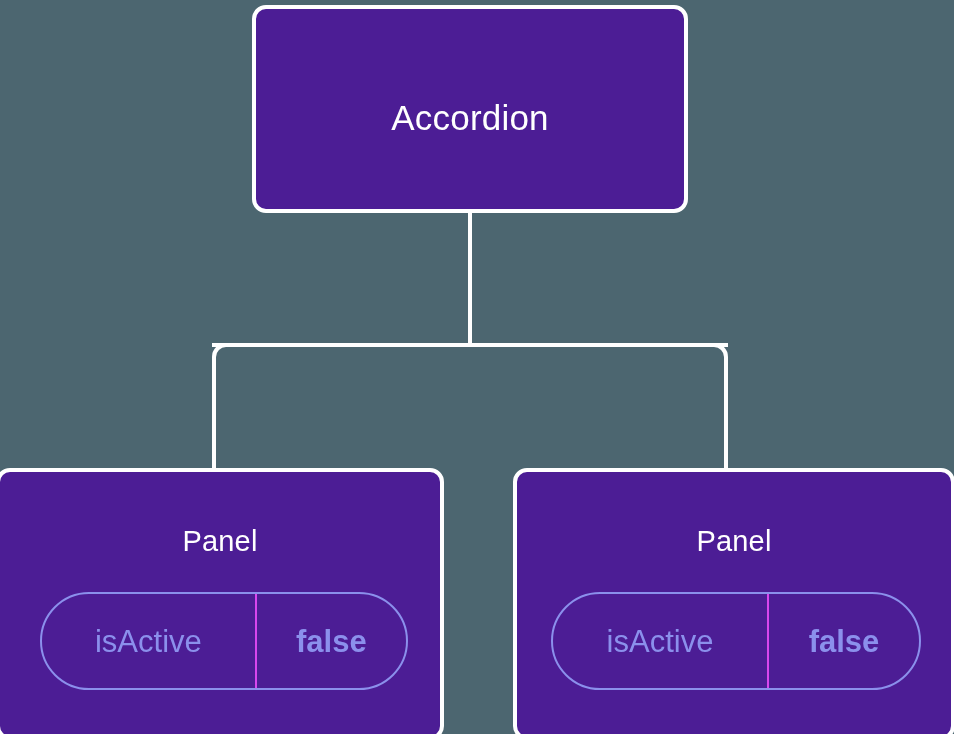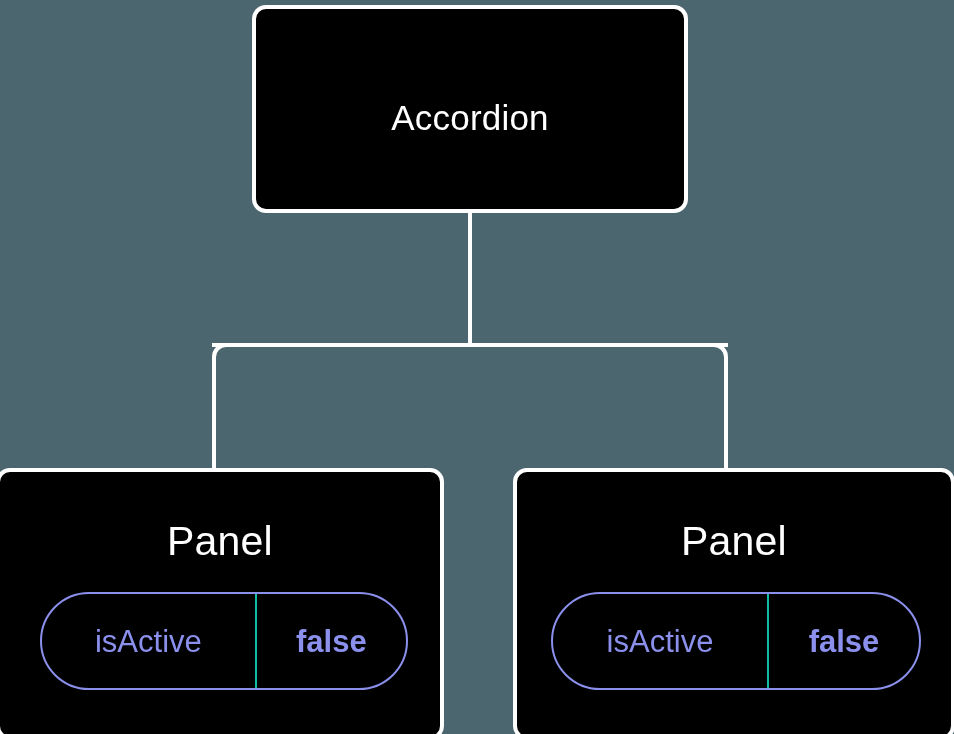--- a/index.html
+++ b/index.html
@@ -16,21 +16,21 @@
 
   #canvas {
     position: relative;
     width: 954px;
     height: 734px;
   }
 
   
   .node {
     position: absolute;
-    background: #000000;
+    background: #4c1d95;
     border: 4px solid #ffffff;
     border-radius: 14px;
     box-sizing: border-box;
   }
 
   .node-title {
     position: absolute;
     left: 0;
     right: 0;
     text-align: center;
@@ -61,21 +61,21 @@
   #node-panel-left {
     left: -4px;
     width: 448px;
   }
   #node-panel-right {
     left: 513px;
     width: 442px;
   }
   .node-panel .node-title {
     top: 518px;
-    font-size: 41px;
+    font-size: 29px;
     line-height: 38px;
   }
   #node-panel-left .node-title  { top: 50px; }
   #node-panel-right .node-title { top: 50px; }
 
   
   .state-pill {
     position: absolute;
     height: 98px;
     border: 2px solid #8b90ec;
@@ -102,21 +102,21 @@
     align-items: center;
     justify-content: center;
     color: #8b90ec;
     font-size: 31px;
     line-height: 1;
     white-space: nowrap;
     box-sizing: border-box;
   }
   .state-key {
     flex: 0 0 59%;
-    border-right: 2px solid #14b8a6;
+    border-right: 2px solid #d946ef;
   }
   .state-value {
     flex: 1 1 auto;
     font-weight: bold;
   }
 
   
   .edge {
     position: absolute;
     background: #ffffff;

